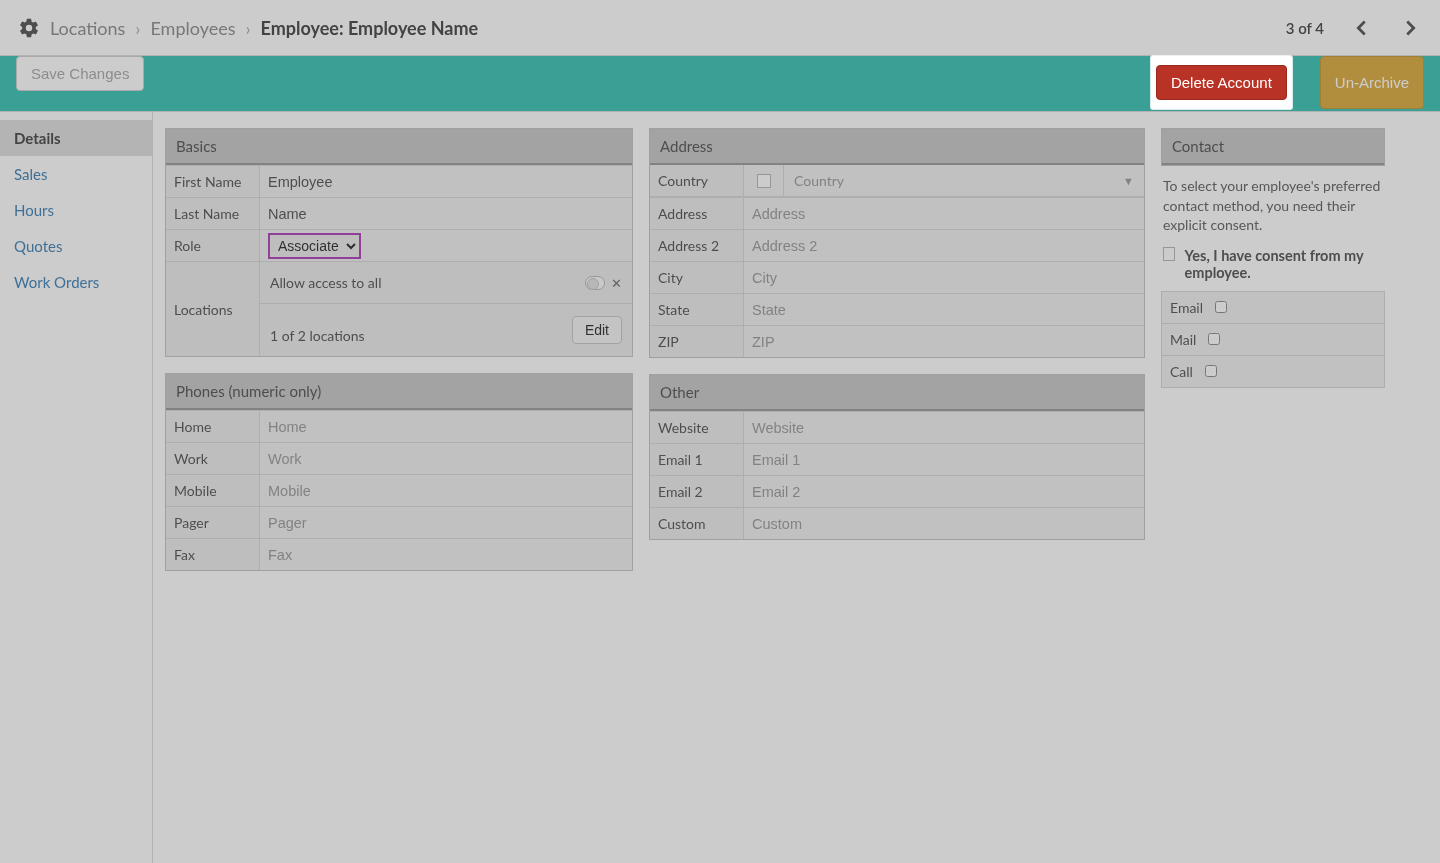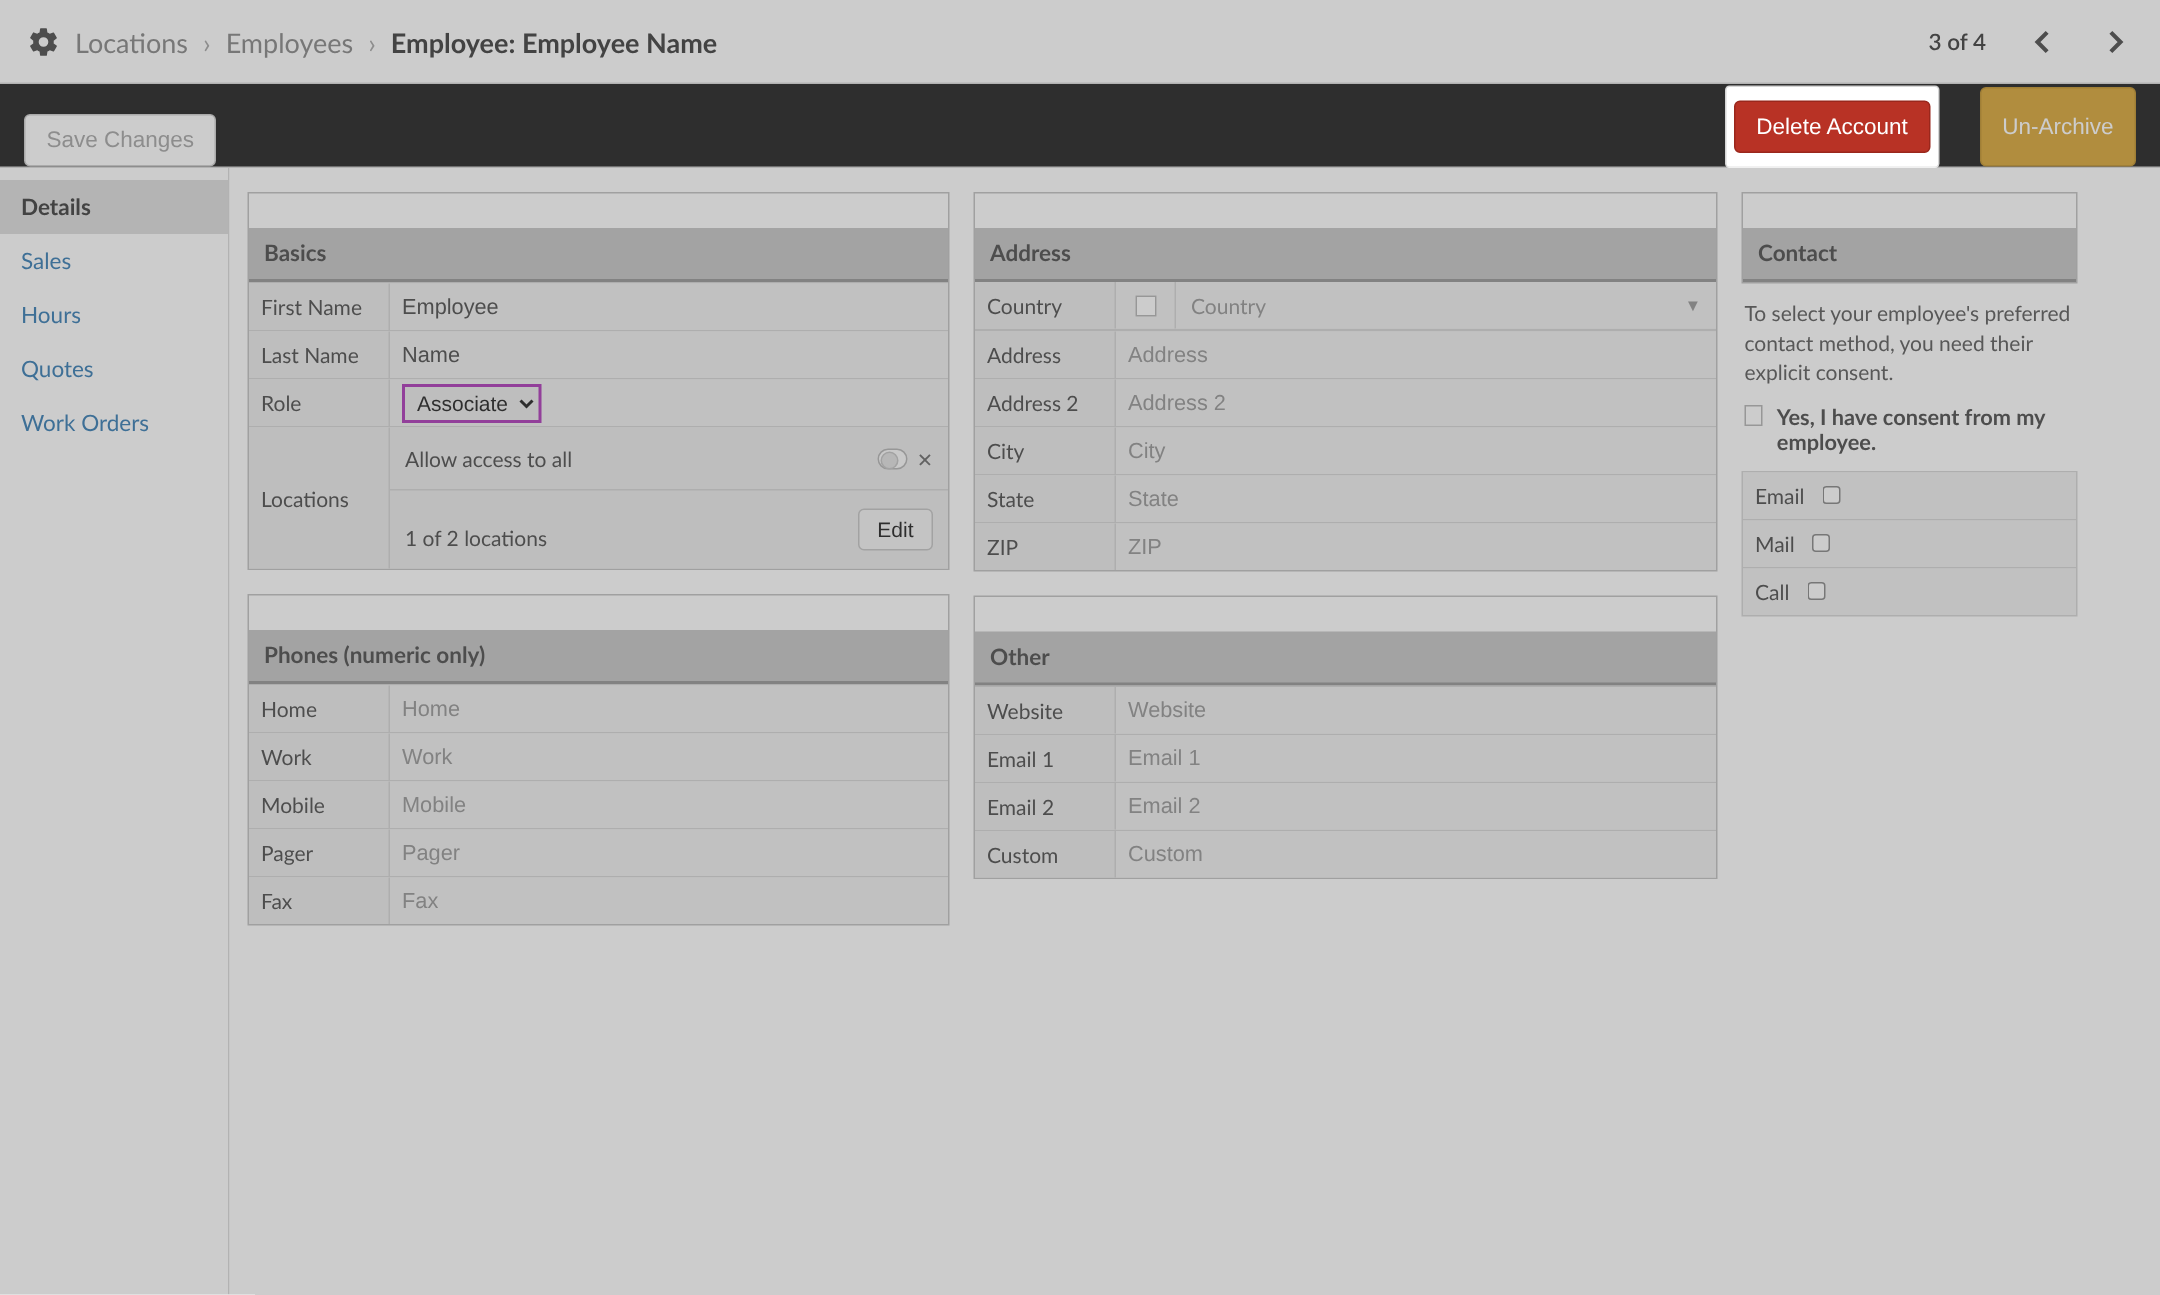--- a/index.html
+++ b/index.html
@@ -33,44 +33,44 @@
 .breadcrumb-bar .crumb-link { color:#777; cursor:pointer; }
 .breadcrumb-bar .crumb-current { font-weight:700; color:#222; }
 .breadcrumb-bar .chev { color:#999; }
 .breadcrumb-bar .right { margin-left:auto; display:flex; align-items:center; gap:20px; }
 .breadcrumb-bar .counter { font-size:15px; color:#222; font-weight:600; margin-right:4px; }
 .breadcrumb-bar .nav-arrow { width:28px; height:28px; display:flex; align-items:center; justify-content:center; cursor:pointer; color:#333; }
 
 .action-bar {
   height: 56px;
   display: flex;
-  align-items: flex-end;
+  align-items: flex-start;
   padding: 0 16px;
   border-bottom: 1px solid #d6d6d6;
-  background: #000000;
+  background: #14b8a6;
 }
 .btn { border-radius:4px; padding:8px 14px; font-size:15px; cursor:pointer; border:1px solid #c8c8c8; background:#fff; }
 .btn-disabled { color:#999; background:#fff; cursor:default; }
 .action-bar .right { margin-left:auto; display:flex; gap:28px; }
 .btn-danger { background:#b83225; border:1px solid #9a271c; color:#fff; font-weight:400; position:relative; z-index:10; }
 .btn-warn { background:#d49a1a; border:1px solid #b9830e; color:#fff; font-weight:500; }
 .highlight-wrap { background:#fff; padding:9px 5px; border-radius:2px; position:relative; z-index:10; display:inline-flex; box-shadow: 0 0 0 1px rgba(255,255,255,0.8); }
 
 .main { display:flex; height:calc(100% - 112px); }
 .sidebar { width:153px; border-right:1px solid #d6d6d6; padding:8px 0 0 0; background:#fff; }
 .sidebar .item { padding:9px 14px; font-size:15px; color:#1a6aa8; cursor:pointer; }
 .sidebar .item.active { background:#d8d8d8; color:#222; font-weight:700; }
 .content { flex:1; padding:16px 12px; display:flex; gap:16px; align-items:flex-start; background:#fff; }
 .col { display:flex; flex-direction:column; gap:16px; }
 .col1 { width:468px; }
 .col2 { width:496px; }
 .col3 { width:224px; }
 
 .panel { border:1px solid #b8b8b8; }
-.panel-header { background:#bdbdbd; padding:8px 10px; font-weight:700; font-size:15px; border-bottom:2px solid #888;margin-top:23px; }
+.panel-header { background:#bdbdbd; padding:8px 10px; font-weight:400; font-size:15px; border-bottom:2px solid #888; }
 .row { display:flex; align-items:stretch; border-top:1px solid #cfcfcf; min-height:32px; }
 .row:first-of-type { border-top:none; }
 .row .label { width:94px; padding:7px 8px; font-size:14px; color:#333; background:#e9e9e9; border-right:1px solid #cfcfcf; display:flex; align-items:center; }
 .row .field { flex:1; padding:0 8px; display:flex; align-items:center; background:#eee; }
 .row .field input[type="text"] { border:none; background:transparent; width:100%; font-size:14.5px; outline:none; color:#333; padding:6px 0; }
 .row .field input[type="text"]::placeholder { color:#888; }
 .row .field select { border:2px solid #a21caf; font-size:14px; padding:2px 4px; background:#e9e9e9; }
 
 .locations-row { display:flex; border-top:1px solid #cfcfcf; }
 .locations-row .label { width:94px; padding:7px 8px; font-size:14px; background:#e9e9e9; border-right:1px solid #cfcfcf; display:flex; align-items:center; }

